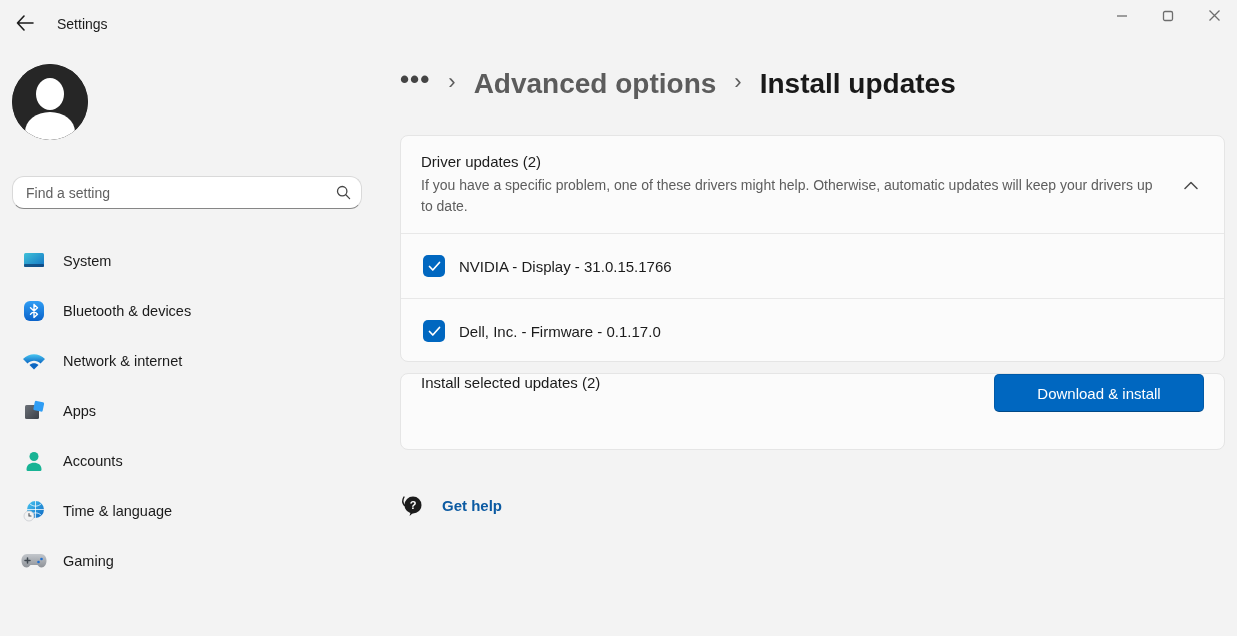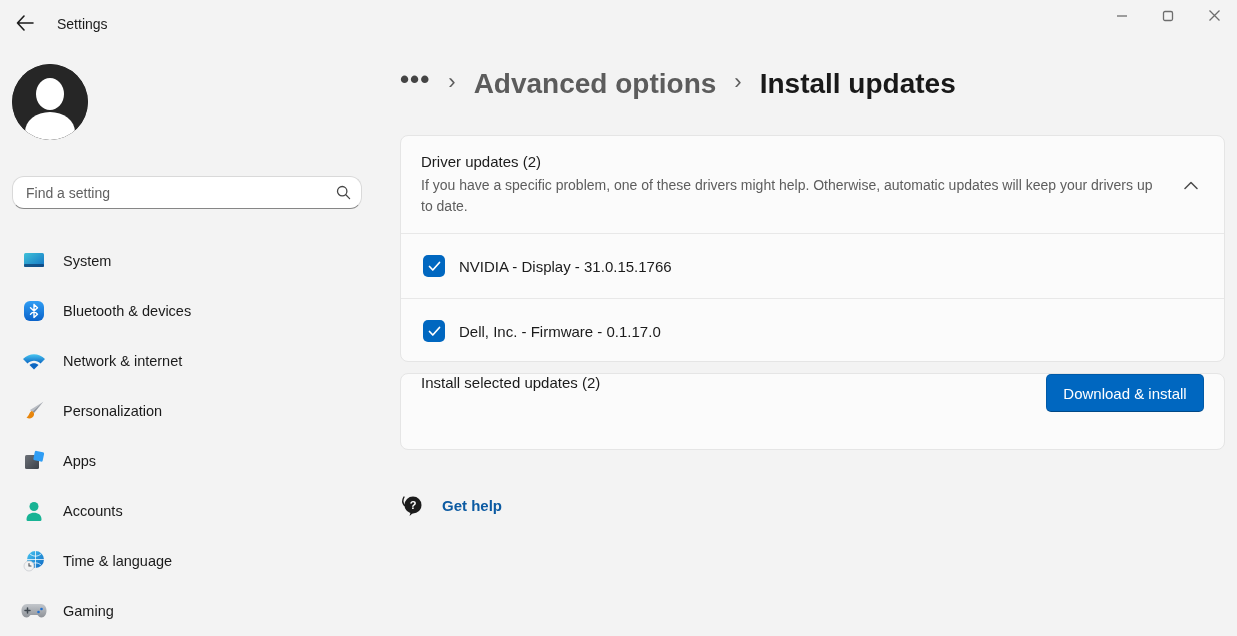--- a/index.html
+++ b/index.html
@@ -47,21 +47,21 @@
   .chevron-btn { position:absolute; right:18px; top:34px; width:30px; height:30px; display:flex;
                  align-items:center; justify-content:center; cursor:pointer; border-radius:4px; }
   .divider { height:1px; background:#e8e8e8; }
   .update-row { height:64px; display:flex; align-items:center; padding-left:22px; }
   .checkbox { width:22px; height:22px; border-radius:5px; background:#0067C0; display:flex;
               align-items:center; justify-content:center; cursor:pointer; flex:0 0 auto; }
   .row-label { margin-left:14px; font-size:15px; color:#1b1b1b; }
 
   .install-card { top:373px; height:77px; display:flex; }
   .install-label { margin-left:20px; font-size:15px; color:#1b1b1b; flex:1; }
-  .primary-btn { margin-right:20px; width:158px; height:38px; background:#0067C0; color:#ffffff;
+  .primary-btn { margin-right:20px; width:210px; height:38px; background:#0067C0; color:#ffffff;
                  border:1px solid rgba(0,0,0,0.12); border-bottom-color:rgba(0,0,0,0.3);
                  border-radius:5px; font-size:15px; font-family:"Liberation Sans", sans-serif;
                  cursor:pointer; display:flex; align-items:center; justify-content:center;margin-left:36px; }
 
   .get-help { position:absolute; left:400px; top:492px; display:flex; align-items:center; }
   .help-icon { width:26px; height:26px; }
   .help-link { margin-left:16px; font-size:15px; font-weight:600; color:#0b5aa2; cursor:pointer; text-decoration:none; }
 </style>
 </head>
 <body>
@@ -161,30 +161,20 @@
                 <stop offset="1" stop-color="#0c66c2"></stop>
               </linearGradient>
             </defs>
           <path d="M2 9 C8 2.5, 18 2.5, 24 9 L19.5 13.5 C15.8 9.8, 10.2 9.8, 6.5 13.5 Z" fill="url(#gwifi)"></path>
           <path d="M8.5 15 C11 12.6, 15 12.6, 17.5 15 L13 19.5 Z" fill="#0c66c2"></path>
         </svg>
       </span>
       <span class="nav-label">Network &amp; internet</span>
     </div>
 
-    <div class="nav-item">
-      <span class="nav-icon">
-        <svg width="24" height="24" viewBox="0 0 24 24">
-          <path d="M21 3 L10 13 L8 11 Z" fill="#b9bdc4"></path>
-          <path d="M10.5 12.5 L21.5 2.5 L12 14 Z" fill="#8f949c"></path>
-          <path d="M9.5 12 C7 13.5, 7.5 16.5, 4.5 18.5 C7.5 20.5, 11 19, 12 16 C12.6 14.3, 11.3 12.4, 9.5 12 Z" fill="#e8860c"></path>
-        </svg>
-      </span>
-      <span class="nav-label">Personalization</span>
-    </div>
 
     <div class="nav-item">
       <span class="nav-icon">
         <svg width="24" height="24" viewBox="0 0 24 24">
           <defs>
               <linearGradient id="gapp" x1="0" y1="0" x2="1" y2="1">
                 <stop offset="0" stop-color="#6b7077"></stop>
                 <stop offset="1" stop-color="#3c4047"></stop>
               </linearGradient>
             </defs>

